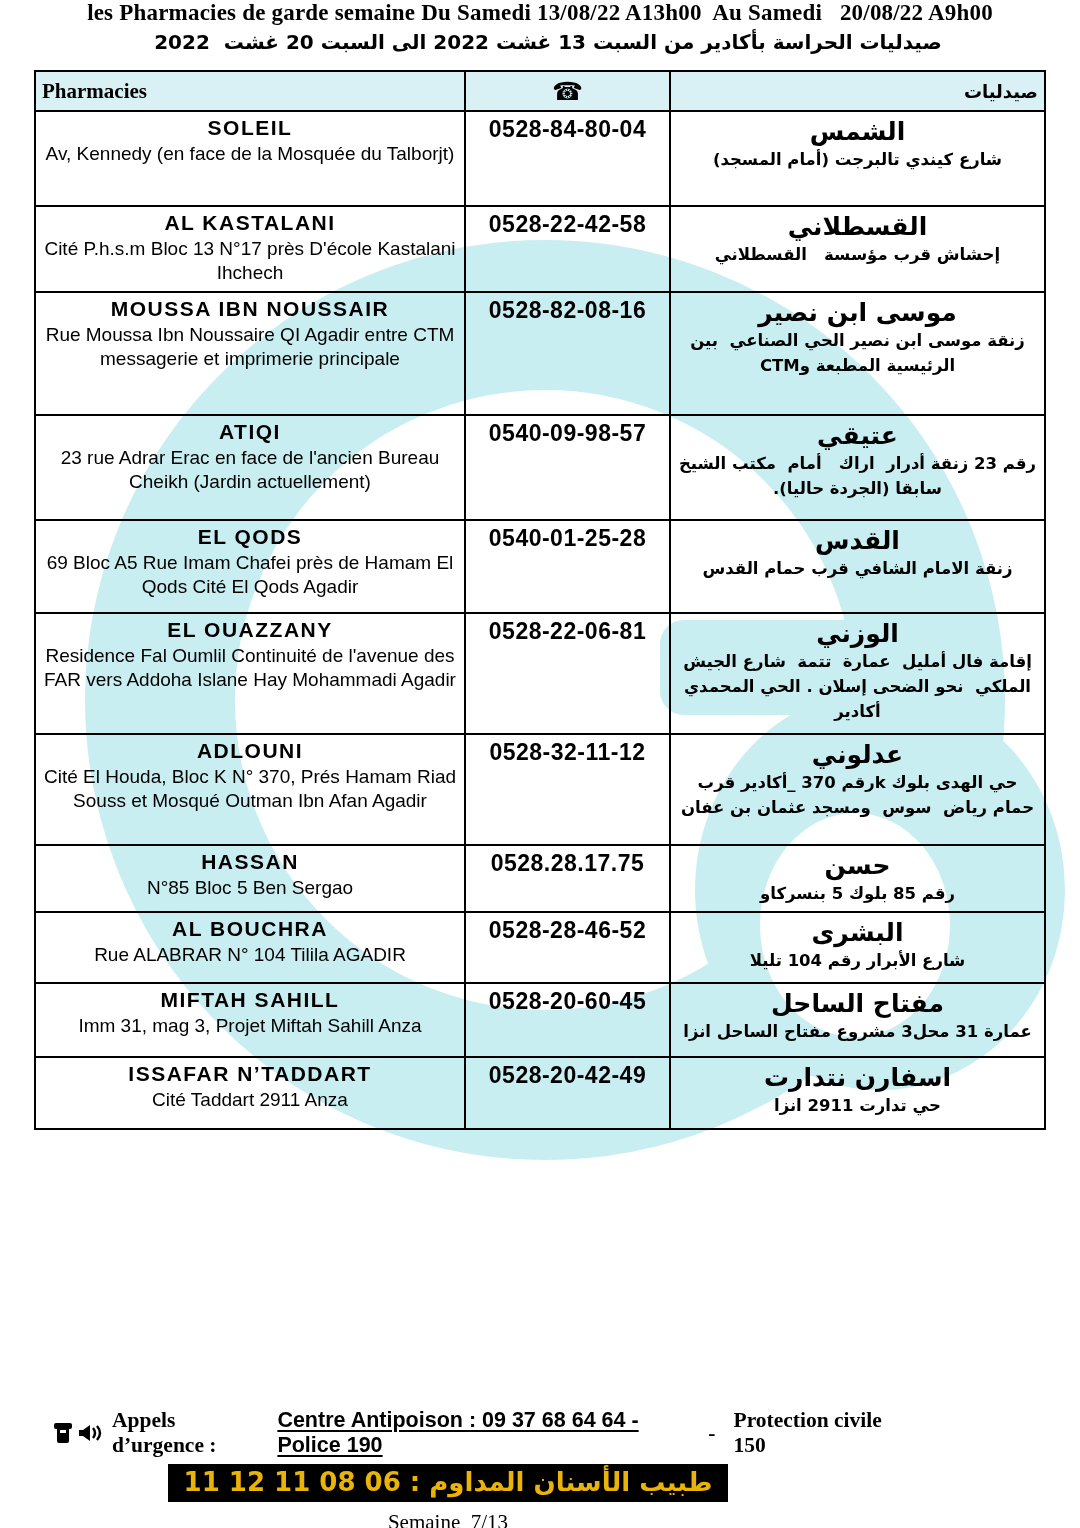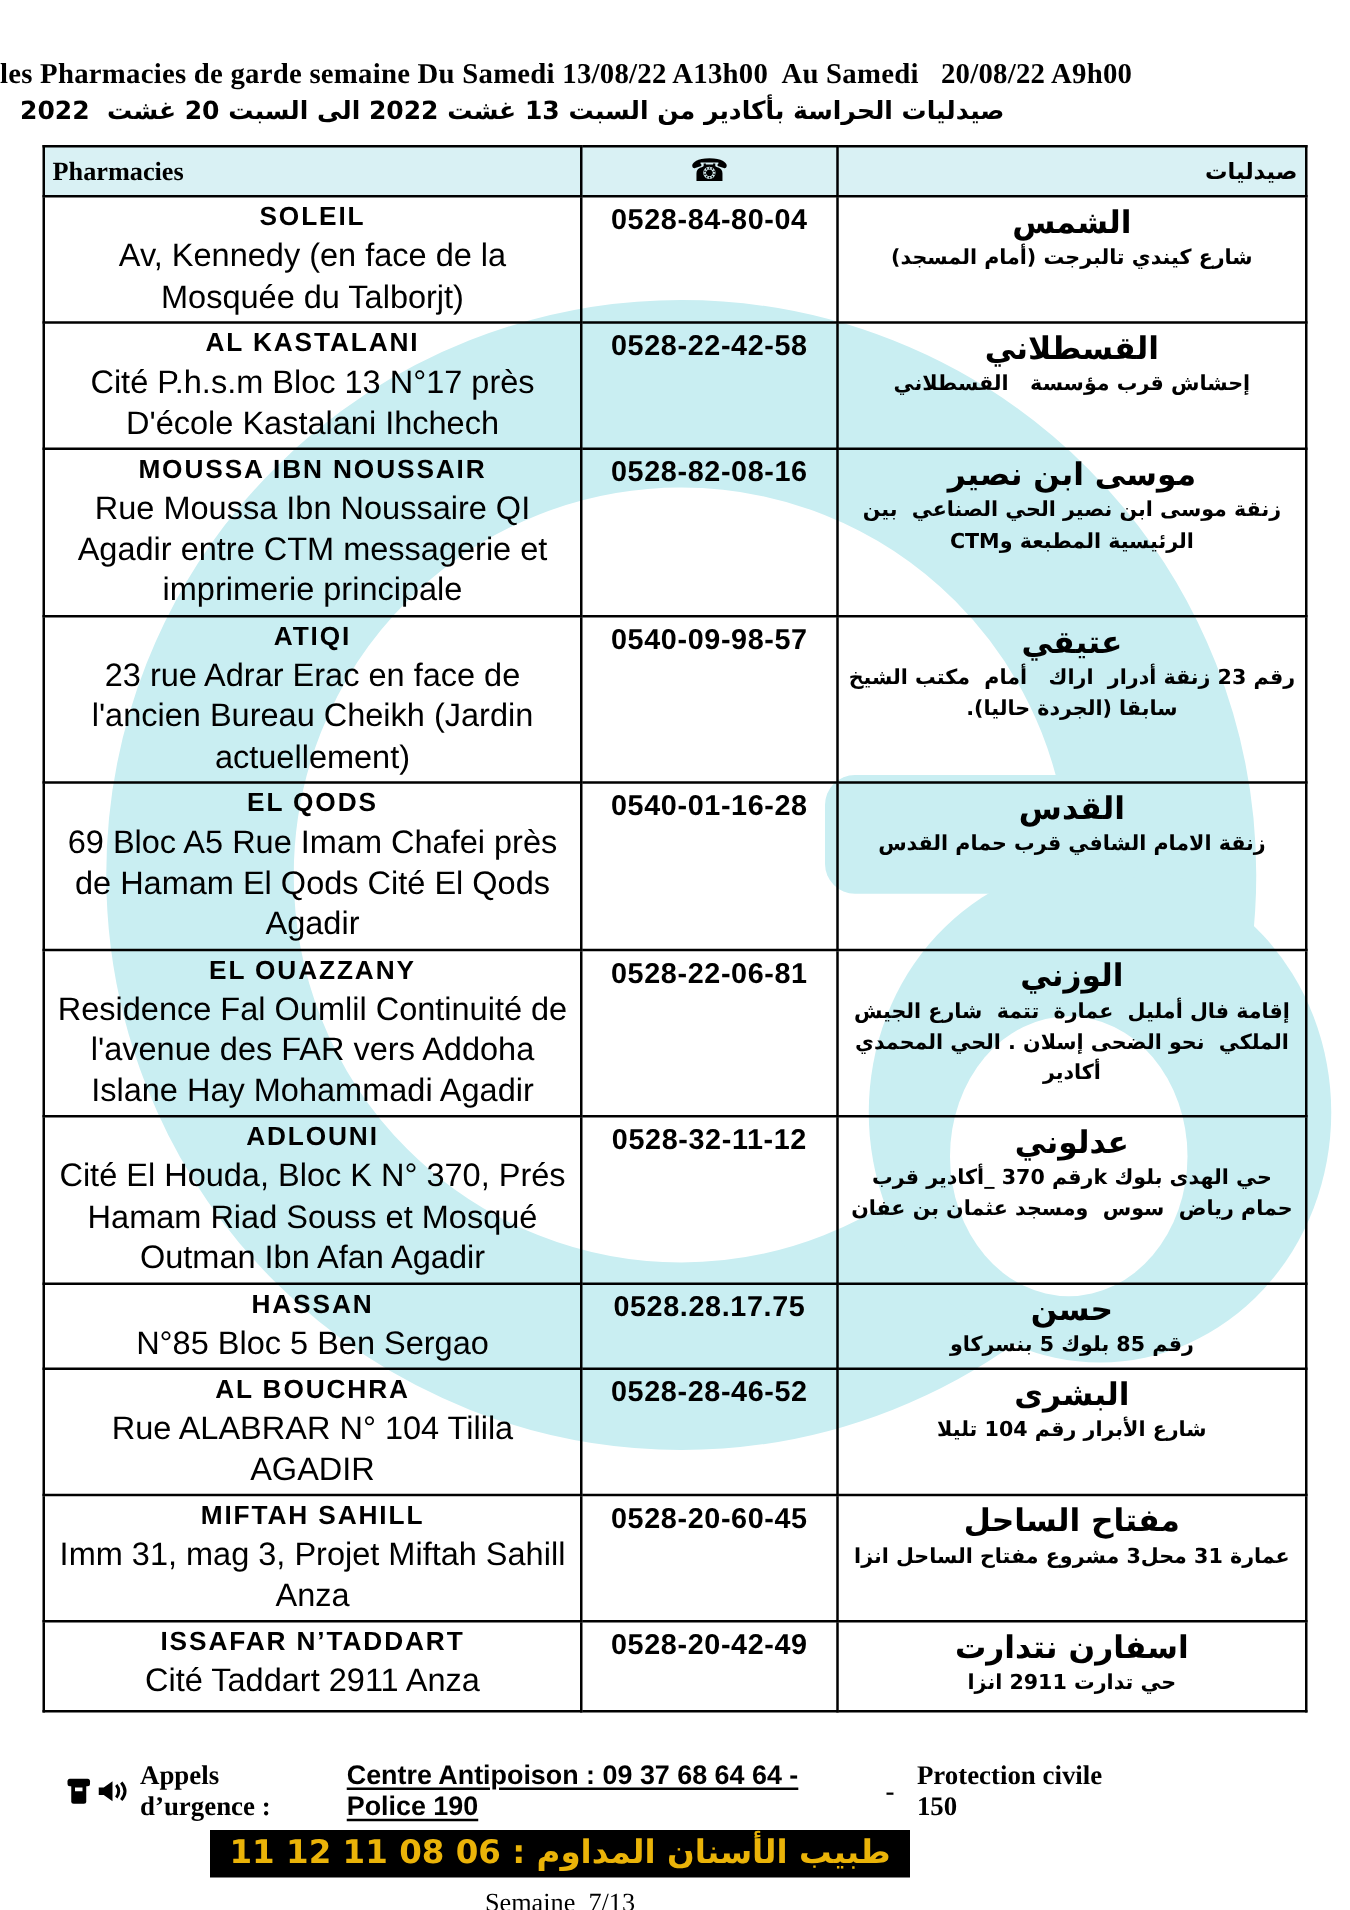--- a/index.html
+++ b/index.html
@@ -3,21 +3,21 @@
 <meta charset="utf-8">
 <style>
   html,body{margin:0;padding:0;background:#ffffff;}
   body{
     width:1080px;height:1528px;position:relative;overflow:hidden;
     font-family:"Liberation Sans","DejaVu Sans",sans-serif;color:#000;
   }
   
   .watermark{position:absolute;left:0;top:0;z-index:0;pointer-events:none;}
   
-  .titleblock{position:relative;z-index:1;margin-top:46px;text-align:left;}
+  .titleblock{position:relative;z-index:1;text-align:center;}
   .title-fr{
     font-family:"Liberation Serif","DejaVu Serif",serif;
     font-weight:bold;font-size:23px;letter-spacing:.2px;white-space:pre-wrap;
   }
   .title-ar{
     direction:rtl;font-family:"DejaVu Sans",sans-serif;
     font-weight:bold;font-size:20px;margin-top:4px;white-space:pre-wrap;padding-left:16px;
   }
   
   table.pharm{
@@ -27,21 +27,21 @@
     border-radius:19px;
   }
   table.pharm td,table.pharm th{border:2px solid #000;padding:4px 6px;background:transparent;}
   col.c1{width:430px;} col.c2{width:205px;} col.c3{width:375px;}
   thead th{height:30px;}
   th.h-fr{text-align:left;font-family:"Liberation Serif","DejaVu Serif",serif;font-size:21px;font-weight:bold;padding-left:10px;}
   th.h-ph{text-align:center;font-size:25px;line-height:1;}
   th.h-ar{text-align:right;direction:rtl;font-family:"DejaVu Sans",sans-serif;font-size:18px;font-weight:bold;padding-right:10px;}
   td.c-fr{text-align:center;vertical-align:top;padding-top:8px;}
   .fr-name{font-weight:bold;font-size:21px;letter-spacing:1.5px;}
-  .fr-addr{font-size:26px;line-height:1.25;margin-top:2px;white-space:pre-line;text-align:center;}
+  .fr-addr{font-size:19px;line-height:1.25;margin-top:2px;white-space:pre-line;text-align:center;}
   td.c-ph{text-align:center;vertical-align:top;padding-top:12px;font-weight:bold;font-size:23px;letter-spacing:.5px;}
   td.c-ar{text-align:center;vertical-align:top;padding-top:2px;font-family:"DejaVu Sans",sans-serif;}
   .ar-name{font-weight:bold;font-size:25px;line-height:1.25;}
   .ar-addr{font-weight:bold;font-size:16.5px;line-height:1.5;white-space:pre-wrap;margin-top:1px;}
   
   tbody tr:nth-child(1){height:95px;}  tbody tr:nth-child(2){height:86px;}
   tbody tr:nth-child(3){height:123px;} tbody tr:nth-child(4){height:105px;}
   tbody tr:nth-child(5){height:93px;}  tbody tr:nth-child(6){height:121px;}
   tbody tr:nth-child(7){height:111px;} tbody tr:nth-child(8){height:64px;}
   tbody tr:nth-child(9){height:71px;}  tbody tr:nth-child(10){height:74px;}
@@ -148,21 +148,21 @@
           <div class="ar-name">عتيقي</div>
           <div class="ar-addr" dir="rtl">رقم 23 زنقة أدرار  اراك   أمام  مكتب الشيخ
 سابقا (الجردة حاليا).</div>
         </td>
       </tr>
       <tr>
         <td class="c-fr">
           <div class="fr-name">EL QODS</div>
           <div class="fr-addr">69 Bloc A5 Rue Imam Chafei près de Hamam El Qods Cité El Qods Agadir</div>
         </td>
-        <td class="c-ph">0540-01-16-28</td>
+        <td class="c-ph">0540-01-25-28</td>
         <td class="c-ar" dir="rtl">
           <div class="ar-name">القدس</div>
           <div class="ar-addr" dir="rtl">زنقة الامام الشافي قرب حمام القدس</div>
         </td>
       </tr>
       <tr>
         <td class="c-fr">
           <div class="fr-name">EL OUAZZANY</div>
           <div class="fr-addr">Residence Fal Oumlil  Continuité de l'avenue des FAR  vers Addoha Islane Hay Mohammadi  Agadir</div>
         </td>

